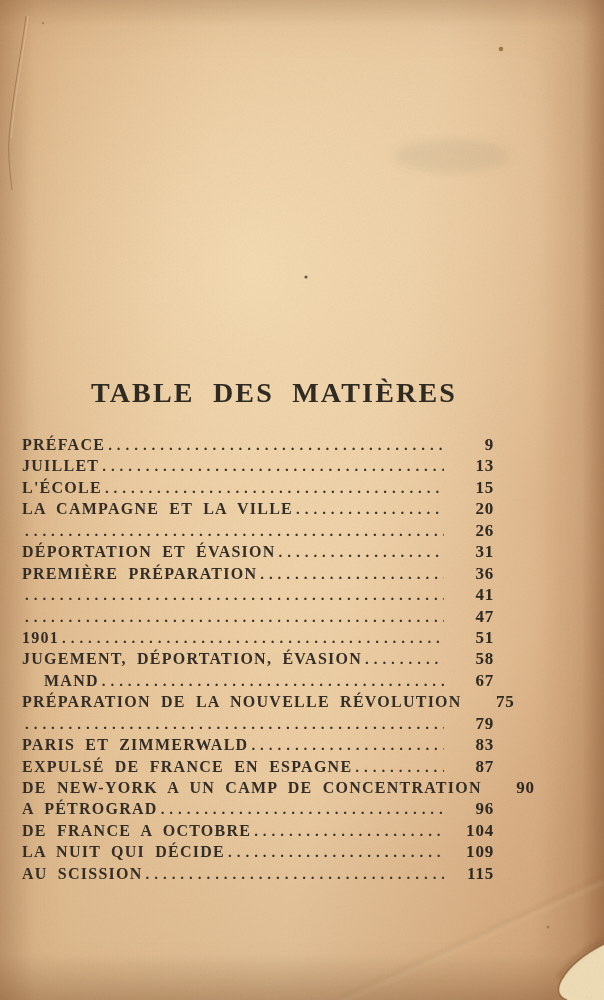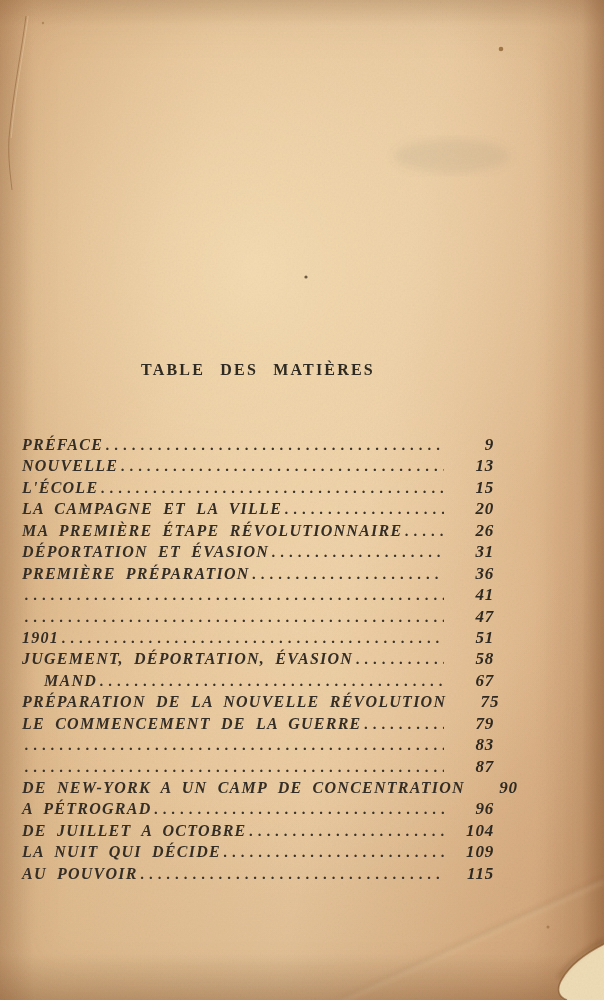--- a/index.html
+++ b/index.html
@@ -28,35 +28,34 @@
   svg.artifacts, svg.grain {
     position: absolute; inset: 0; pointer-events: none;
   }
   svg.grain { mix-blend-mode: multiply; opacity: 0.08; }
 
   .content {
     position: absolute; left: 22px; top: 0; width: 472px; height: 1000px;
   }
   .title {
     position: absolute; top: 361px; left: 0; width: 100%;
-    margin: 0;
+    margin: 16px;
     text-align: center;
-    font-size: 16px; font-weight: bold;
+    font-size: 28px; font-weight: bold;
     letter-spacing: 2.2px; word-spacing: 9px;
     color: #2f2a22;
     white-space: nowrap;
   }
   .toc {
     position: absolute; top: 434px; left: 0; width: 100%;
   }
   .row {
     display: flex; align-items: baseline;
     height: 21.45px; line-height: 21.45px;
     white-space: nowrap;
-    font-style: italic;
   }
   .label {
     font-weight: bold; font-size: 16px;
     letter-spacing: 1.25px; word-spacing: 5px;
     color: #352e26;
     flex: 0 0 auto;
   }
   .label.indent { padding-left: 22px; }
   .dots {
     flex: 1 1 auto; overflow: hidden;
@@ -114,36 +113,35 @@
 
   <div class="content">
     <h1 class="title">TABLE DES MATIÈRES</h1>
     <div class="toc" id="toc">
         <div class="row">
           <span class="label">PRÉFACE</span>
           <span class="dots">. . . . . . . . . . . . . . . . . . . . . . . . . . . . . . . . . . . . . . . . . . . . . . . . . . . . . . . . . . . . . . . . . . . . . .</span>
           <span class="num">9</span>
         </div>
         <div class="row">
-          <span class="label">NOUVELLE</span>
+          <span class="label">JUILLET</span>
           <span class="dots">. . . . . . . . . . . . . . . . . . . . . . . . . . . . . . . . . . . . . . . . . . . . . . . . . . . . . . . . . . . . . . . . . . . . . .</span>
           <span class="num">13</span>
         </div>
         <div class="row">
           <span class="label">L'ÉCOLE</span>
           <span class="dots">. . . . . . . . . . . . . . . . . . . . . . . . . . . . . . . . . . . . . . . . . . . . . . . . . . . . . . . . . . . . . . . . . . . . . .</span>
           <span class="num">15</span>
         </div>
         <div class="row">
           <span class="label">LA CAMPAGNE ET LA VILLE</span>
           <span class="dots">. . . . . . . . . . . . . . . . . . . . . . . . . . . . . . . . . . . . . . . . . . . . . . . . . . . . . . . . . . . . . . . . . . . . . .</span>
           <span class="num">20</span>
         </div>
         <div class="row">
-          <span class="label">MA PREMIÈRE ÉTAPE RÉVOLUTIONNAIRE</span>
           <span class="dots">. . . . . . . . . . . . . . . . . . . . . . . . . . . . . . . . . . . . . . . . . . . . . . . . . . . . . . . . . . . . . . . . . . . . . .</span>
           <span class="num">26</span>
         </div>
         <div class="row">
           <span class="label">DÉPORTATION ET ÉVASION</span>
           <span class="dots">. . . . . . . . . . . . . . . . . . . . . . . . . . . . . . . . . . . . . . . . . . . . . . . . . . . . . . . . . . . . . . . . . . . . . .</span>
           <span class="num">31</span>
         </div>
         <div class="row">
           <span class="label">PREMIÈRE PRÉPARATION</span>
@@ -172,54 +170,55 @@
           <span class="label indent">MAND</span>
           <span class="dots">. . . . . . . . . . . . . . . . . . . . . . . . . . . . . . . . . . . . . . . . . . . . . . . . . . . . . . . . . . . . . . . . . . . . . .</span>
           <span class="num">67</span>
         </div>
         <div class="row">
           <span class="label">PRÉPARATION DE LA NOUVELLE RÉVOLUTION</span>
           <span class="dots">. . . . . . . . . . . . . . . . . . . . . . . . . . . . . . . . . . . . . . . . . . . . . . . . . . . . . . . . . . . . . . . . . . . . . .</span>
           <span class="num">75</span>
         </div>
         <div class="row">
-          <span class="label">LE COMMENCEMENT DE LA GUERRE</span>
           <span class="dots">. . . . . . . . . . . . . . . . . . . . . . . . . . . . . . . . . . . . . . . . . . . . . . . . . . . . . . . . . . . . . . . . . . . . . .</span>
           <span class="num">79</span>
         </div>
         <div class="row">
+          <span class="label">PARIS ET ZIMMERWALD</span>
           <span class="dots">. . . . . . . . . . . . . . . . . . . . . . . . . . . . . . . . . . . . . . . . . . . . . . . . . . . . . . . . . . . . . . . . . . . . . .</span>
           <span class="num">83</span>
         </div>
         <div class="row">
+          <span class="label">EXPULSÉ DE FRANCE EN ESPAGNE</span>
           <span class="dots">. . . . . . . . . . . . . . . . . . . . . . . . . . . . . . . . . . . . . . . . . . . . . . . . . . . . . . . . . . . . . . . . . . . . . .</span>
           <span class="num">87</span>
         </div>
         <div class="row">
           <span class="label">DE NEW-YORK A UN CAMP DE CONCENTRATION</span>
           <span class="dots">. . . . . . . . . . . . . . . . . . . . . . . . . . . . . . . . . . . . . . . . . . . . . . . . . . . . . . . . . . . . . . . . . . . . . .</span>
           <span class="num">90</span>
         </div>
         <div class="row">
           <span class="label">A PÉTROGRAD</span>
           <span class="dots">. . . . . . . . . . . . . . . . . . . . . . . . . . . . . . . . . . . . . . . . . . . . . . . . . . . . . . . . . . . . . . . . . . . . . .</span>
           <span class="num">96</span>
         </div>
         <div class="row">
-          <span class="label">DE JUILLET A OCTOBRE</span>
+          <span class="label">DE FRANCE A OCTOBRE</span>
           <span class="dots">. . . . . . . . . . . . . . . . . . . . . . . . . . . . . . . . . . . . . . . . . . . . . . . . . . . . . . . . . . . . . . . . . . . . . .</span>
           <span class="num">104</span>
         </div>
         <div class="row">
           <span class="label">LA NUIT QUI DÉCIDE</span>
           <span class="dots">. . . . . . . . . . . . . . . . . . . . . . . . . . . . . . . . . . . . . . . . . . . . . . . . . . . . . . . . . . . . . . . . . . . . . .</span>
           <span class="num">109</span>
         </div>
         <div class="row">
-          <span class="label">AU POUVOIR</span>
+          <span class="label">AU SCISSION</span>
           <span class="dots">. . . . . . . . . . . . . . . . . . . . . . . . . . . . . . . . . . . . . . . . . . . . . . . . . . . . . . . . . . . . . . . . . . . . . .</span>
           <span class="num">115</span>
         </div>
       </div>
   </div>
 
   <svg class="grain" width="604" height="1000">
     <defs>
       <filter id="paperNoise" x="0" y="0" width="100%" height="100%">
         <feTurbulence type="fractalNoise" baseFrequency="0.55" numOctaves="2" stitchTiles="stitch"></feTurbulence>

